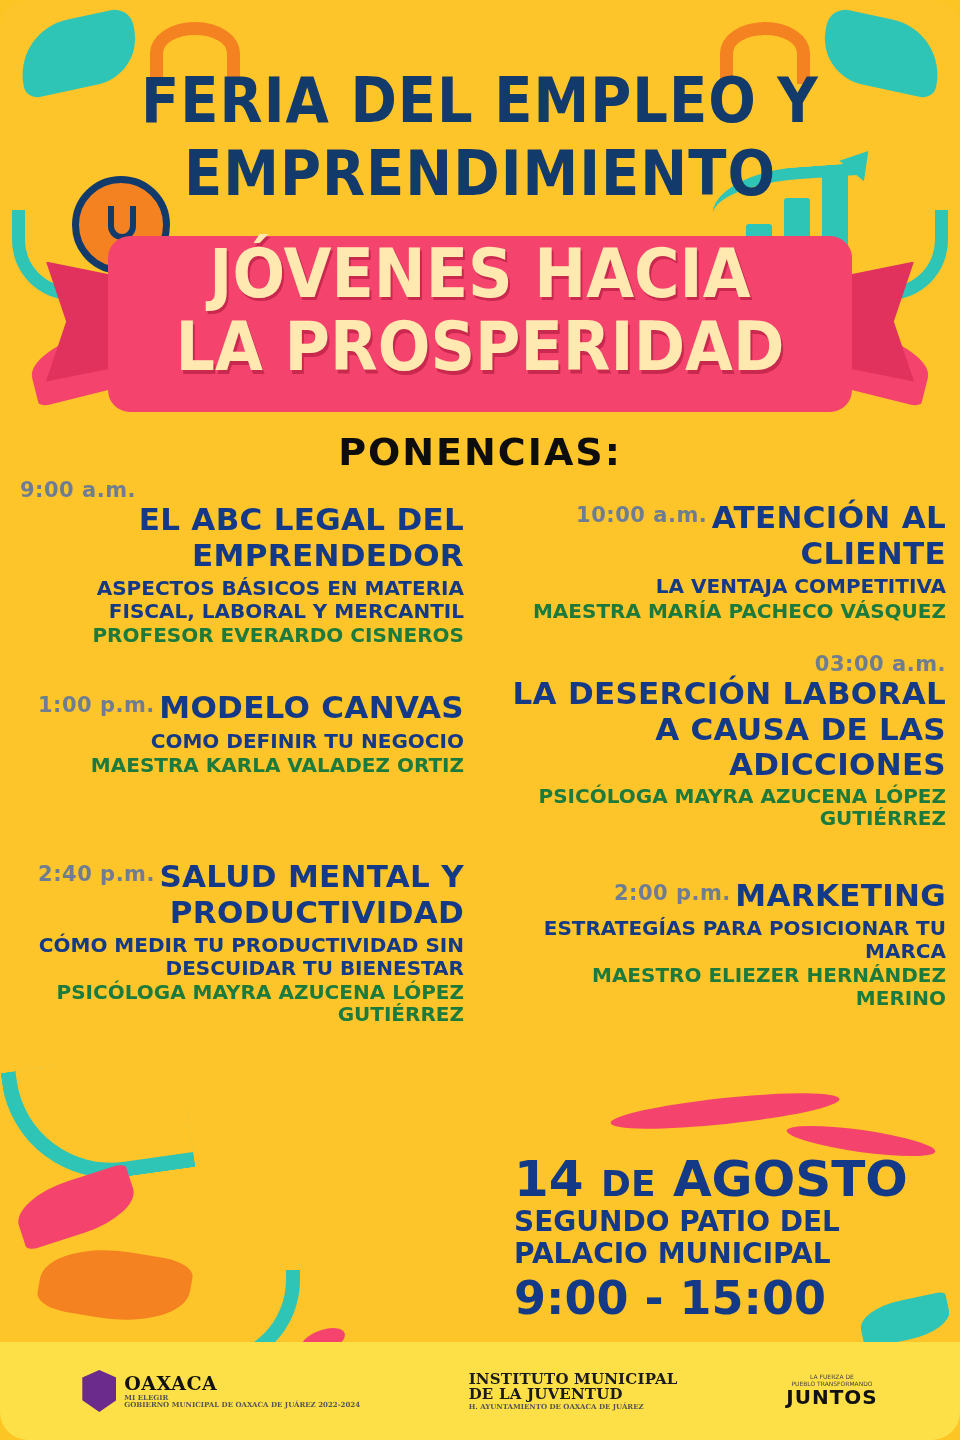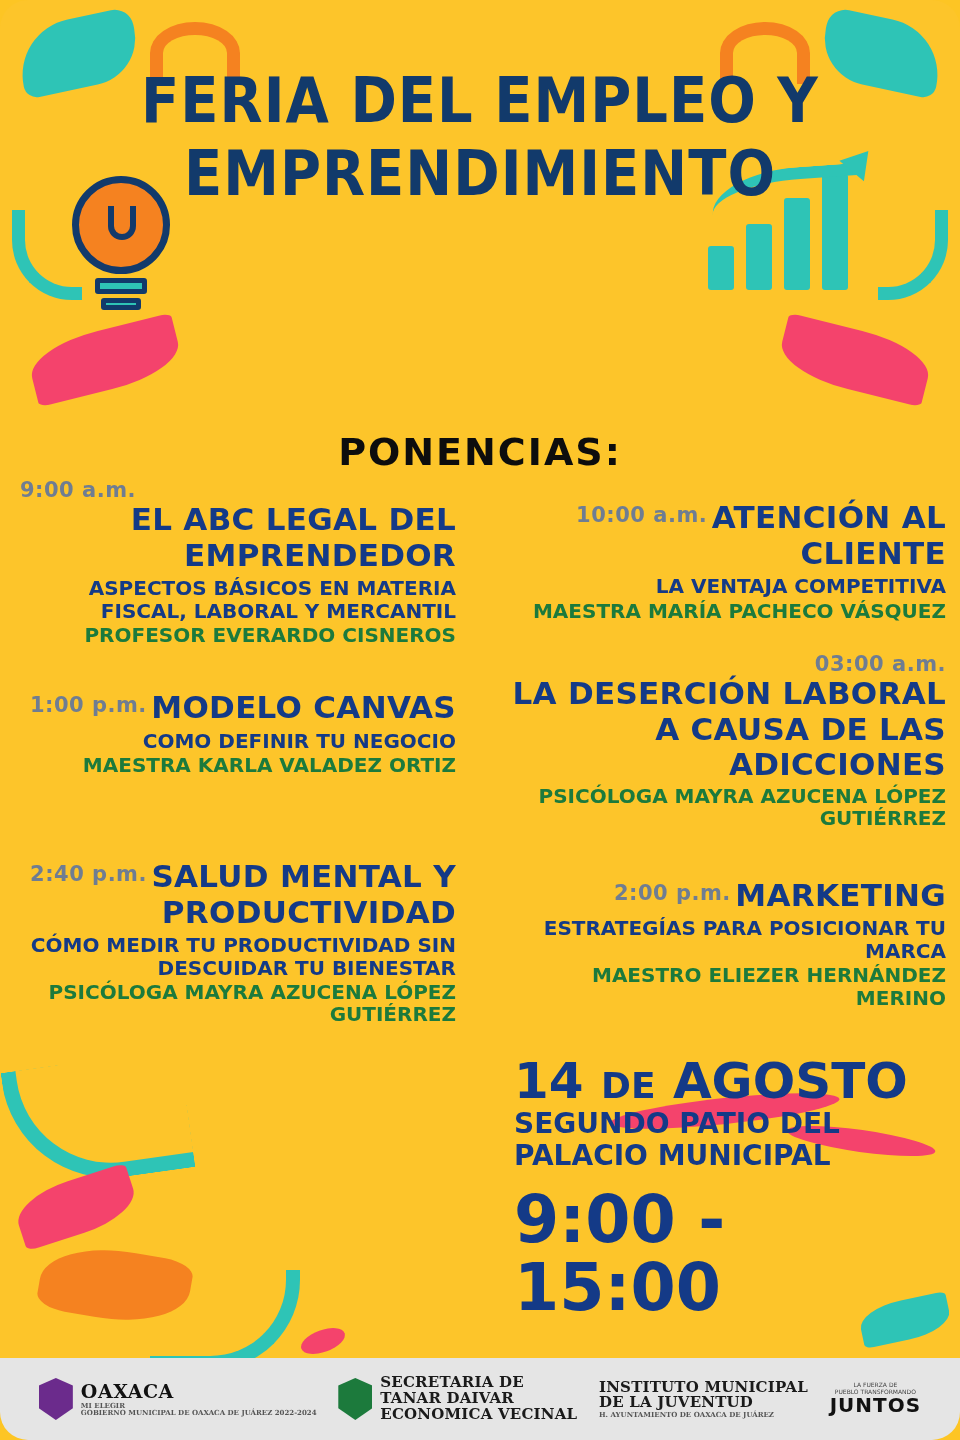--- a/index.html
+++ b/index.html
@@ -115,21 +115,21 @@
   .chart { position: absolute; right: 62px; top: 160px; z-index: 3; }
   .bar { position: absolute; bottom: 0; background: #2ec4b6; border-radius: 3px; }
 
   
   .columns {
     position: absolute;
     top: 478px; left: 0; right: 0;
     display: flex;
     z-index: 6;
   }
-  .col { width: 50%; padding: 0 24px; }
+  .col { width: 50%; padding: 0 16px; }
   .col.left { padding-left: 14px; }
   .col.right { padding-right: 14px; }
 
   .talk { margin-bottom: 24px; }
   .time {
     font-family: "DejaVu Sans", sans-serif;
     font-weight: bold;
     font-size: 21px;
     color: #6f7d92;
     letter-spacing: .5px;
@@ -191,31 +191,31 @@
     color: #143a87;
     font-size: 28px;
     line-height: 1.08;
     text-transform: uppercase;
     margin-top: 2px;
   }
   .event .hours {
     font-family: "DejaVu Sans", sans-serif;
     font-weight: bold;
     color: #143a87;
-    font-size: 65px;
+    font-size: 46px;
     line-height: 1.05;
-    margin-top: 14px;
+    margin-top: 4px;
   }
 
   
   .footer {
     position: absolute;
     left: 0; right: 0; bottom: 0;
-    height: 82px;
-    background: #e5e5e5;
+    height: 98px;
+    background: #fde047;
     display: flex;
     align-items: center;
     justify-content: space-around;
     z-index: 8;
     padding: 0 28px;
   }
   .logo { display: flex; align-items: center; gap: 8px; }
   .crest {
     width: 34px; height: 42px;
     background: #6b2b8c;
@@ -285,20 +285,27 @@
     <div class="bar" style="left:114px;width:26px;height:116px;"></div>
     <div style="position:absolute;left:4px;top:8px;width:150px;height:70px;border-top:12px solid #2ec4b6;border-radius:60% 0 0 0;transform:rotate(-4deg);"></div>
     <div style="position:absolute;left:136px;top:-12px;width:0;height:0;border-left:16px solid transparent;border-right:16px solid transparent;border-bottom:26px solid #2ec4b6;transform:rotate(40deg);"></div>
   </div>
 
   <div class="header">
     <div class="title-line l1">FERIA DEL EMPLEO Y</div>
     <div class="title-line l2">EMPRENDIMIENTO</div>
   </div>
 
+  <div class="banner-wrap">
+    <div class="banner"></div>
+    <div class="banner-text">
+      <div>JÓVENES HACIA</div>
+      <div>LA PROSPERIDAD</div>
+    </div>
+  </div>
 
   <div class="ponencias">PONENCIAS:</div>
 
   <div class="columns">
 
     <div class="col left">
 
       <div class="talk">
         <div class="time c-left" style="padding-left:6px;">9:00 a.m.</div>
         <div class="talk-title c-center">EL ABC LEGAL DEL EMPRENDEDOR</div>
@@ -371,28 +378,20 @@
 
     <div class="logo">
       <div class="crest"></div>
       <div class="logo-text">
         <div class="big">OAXACA</div>
         <div class="l2">MI ELEGIR</div>
         <div class="l2">GOBIERNO MUNICIPAL DE OAXACA DE JUÁREZ 2022-2024</div>
       </div>
     </div>
 
-    <div class="logo">
-      <div class="crest green"></div>
-      <div class="logo-text">
-        <div class="l1">SECRETARIA DE</div>
-        <div class="l1">TANAR DAIVAR</div>
-        <div class="l1">ECONOMICA VECINAL</div>
-      </div>
-    </div>
 
     <div class="logo">
       <div class="logo-text">
         <div class="l1">INSTITUTO MUNICIPAL</div>
         <div class="l1">DE LA JUVENTUD</div>
         <div class="l2">H. AYUNTAMIENTO DE OAXACA DE JUÁREZ</div>
       </div>
     </div>
 
     <div class="logo">

